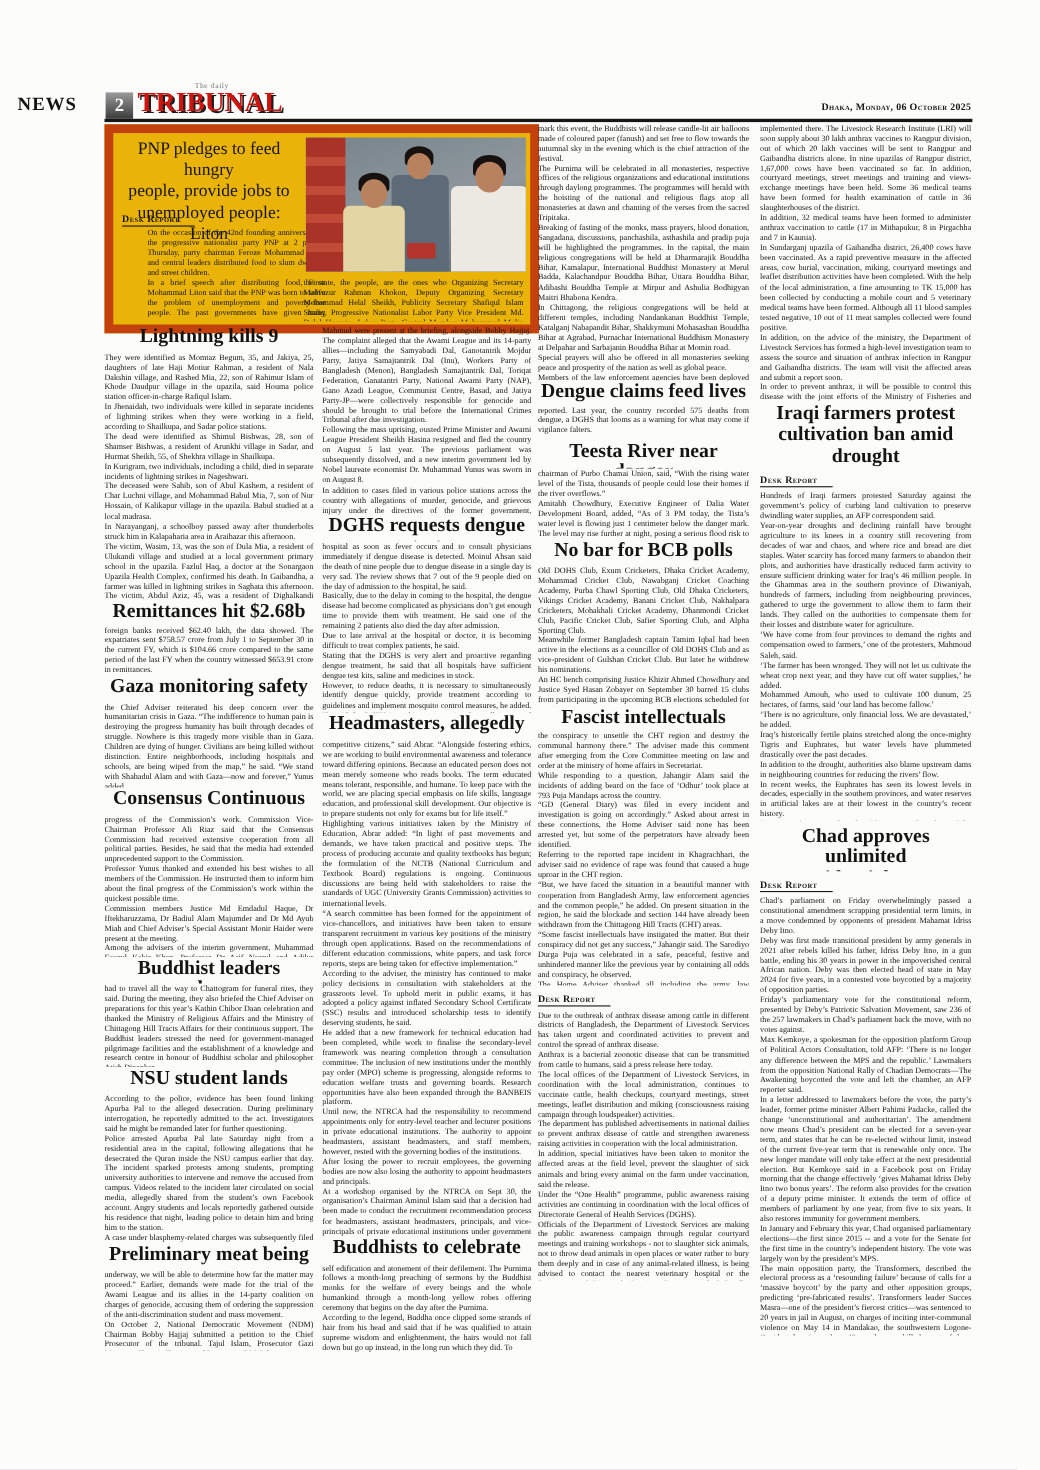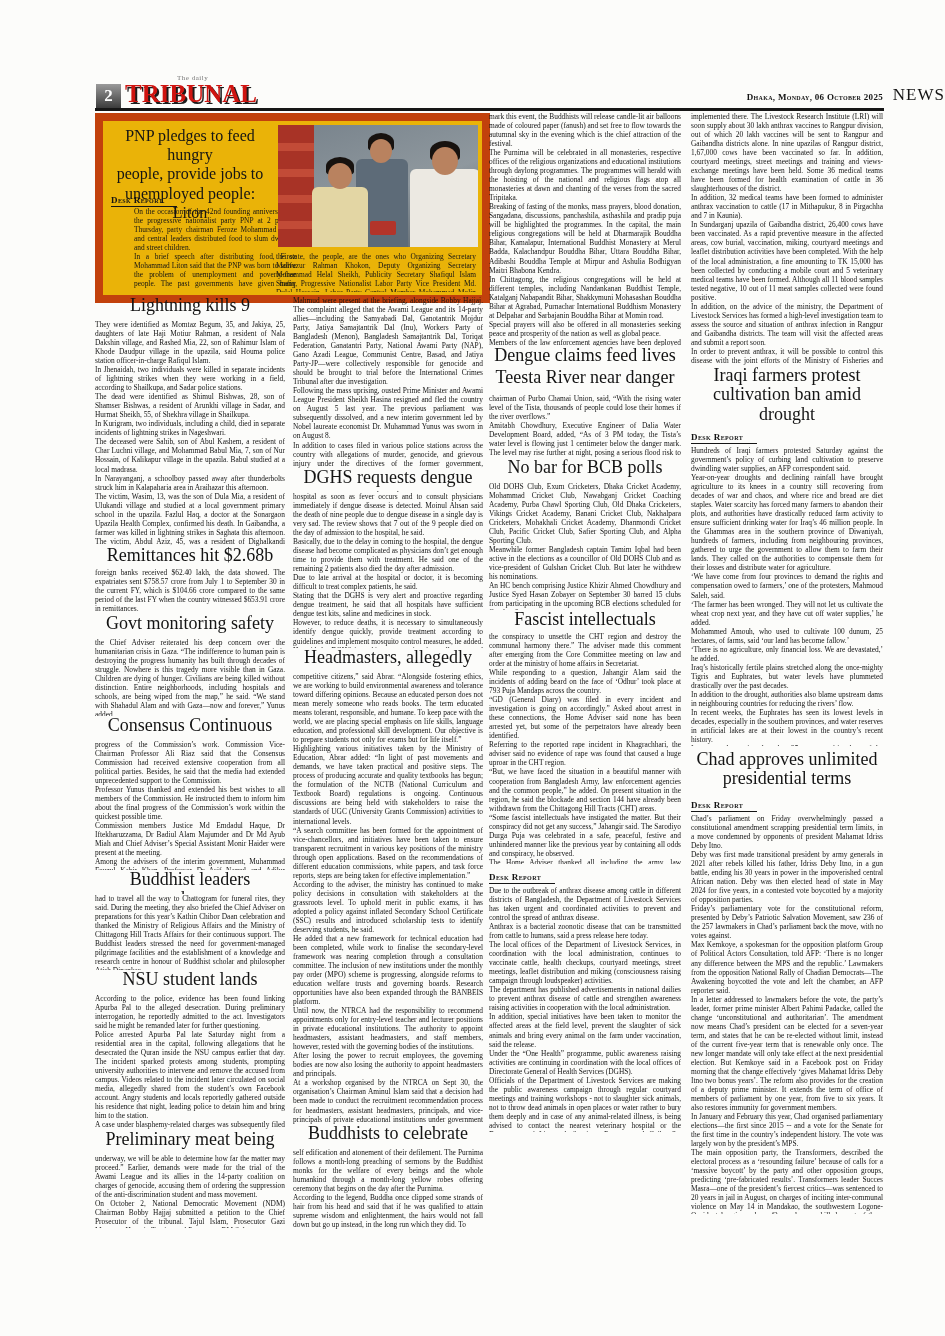--- a/index.html
+++ b/index.html
@@ -6,22 +6,22 @@
   .page{position:relative;width:945px;height:1336px;margin:0 auto;background:#fcfcfa;
         font-family:"Liberation Serif","DejaVu Serif",serif;color:#141414;overflow:hidden;}
   
   .pagenum{position:absolute;left:96px;top:84px;width:25px;height:24px;
            background:linear-gradient(180deg,#9a9a9a,#3c3c3c);color:#fff;
            font:bold 17px/24px "Liberation Serif",serif;text-align:center;}
   .masthead{position:absolute;left:125px;top:74px;width:150px;}
   .masthead-top{font-size:7px;color:#777;margin-left:52px;letter-spacing:.5px;font-family:Liberation Serif, serif;}
   .masthead-title{font-size:25px;font-weight:bold;color:#cf1410;letter-spacing:0;
                   line-height:23px;text-shadow:2px 2px 0 #1c1c1c;}
-  .section{position:absolute;left:16px;right:0;top:85px;text-align:right;
-           font-size:17px;font-weight:normal;letter-spacing:1px;}
+  .section{position:absolute;left:16px;right:0;top:85px;text-align:left;
+           font-size:17px;font-weight:bold;letter-spacing:1px;}
   .dateline{position:absolute;right:62px;top:92px;font-size:9px;font-weight:bold;
             font-variant:small-caps;letter-spacing:.3px;}
   .header-rule{position:absolute;left:95px;top:108px;width:789px;height:3px;background:#161616;}
   
   .lead-box{position:absolute;left:95px;top:113px;width:379px;height:174px;
             border:8px solid #c2410c;background:#eab308;}
   .lead-headline{position:absolute;left:4px;top:5px;width:166px;margin:0;
                  font-size:16px;font-weight:400;line-height:1.2;text-align:center;white-space:pre-line;}
   .byline{font-size:9px;font-weight:bold;font-variant:small-caps;letter-spacing:.4px;
           display:inline-block;border-bottom:1.5px solid #141414;padding:0 14px 1px 0;}
@@ -34,21 +34,21 @@
              background:repeating-linear-gradient(180deg,#a83326 0 18px,#c24b37 18px 26px);}
   .ph-person{position:absolute;border-radius:6px 6px 0 0;}
   .ph-head{position:absolute;border-radius:50%;background:#b9825f;}
   .ph-hair{position:absolute;border-radius:50% 50% 20% 20%;background:#17120f;}
   .ph-packet{position:absolute;background:#b3342a;border-radius:2px;}
   .lead-body-right{position:absolute;left:173px;top:131px;width:200px;height:40px;}
   
   .col{position:absolute;width:190px;}
   .c1{left:95px;top:296px;} .c2{left:293px;top:296px;}
   .c3{left:489px;top:112px;width:192px;} .c4{left:691px;top:112px;width:192px;}
-  .hl{margin:0;font-weight:400;font-size:18px;line-height:1.08;text-align:center;
+  .hl{margin:0;font-weight:700;font-size:18px;line-height:1.08;text-align:center;
       white-space:pre-line;overflow:visible;}
   .hl-sm{font-size:16px;letter-spacing:-.5px;}
   .blk{overflow:hidden;}
   .by-wrap{padding:2px 0 2px 0;}
 </style>
 </head>
 <body>
 
 <div class="page">
 
@@ -91,21 +91,21 @@
     <h2 class="hl blk" style="height:24px">Lightning kills 9</h2>
     <div class="body blk" style="height:226px">They were identified as Momtaz Begum, 35, and Jakiya, 25, daughters of late Haji Motiur Rahman, a resident of Nala Dakshin village, and Rashed Mia, 22, son of Rahimur Islam of Khode Daudpur village in the upazila, said Houma police station officer-in-charge Rafiqul Islam.
 In Jhenaidah, two individuals were killed in separate incidents of lightning strikes when they were working in a field, according to Shailkupa, and Sadar police stations.
 The dead were identified as Shimul Bishwas, 28, son of Shamser Bishwas, a resident of Arunkhi village in Sadar, and Hurmat Sheikh, 55, of Shekhra village in Shailkupa.
 In Kurigram, two individuals, including a child, died in separate incidents of lightning strikes in Nageshwari.
 The deceased were Sahib, son of Abul Kashem, a resident of Char Luchni village, and Mohammad Babul Mia, 7, son of Nur Hossain, of Kalikapur village in the upazila. Babul studied at a local madrasa.
 In Narayanganj, a schoolboy passed away after thunderbolts struck him in Kalapaharia area in Araihazar this afternoon.
 The victim, Wasim, 13, was the son of Dula Mia, a resident of Ulukandi village and studied at a local government primary school in the upazila. Fazlul Haq, a doctor at the Sonargaon Upazila Health Complex, confirmed his death. In Gaibandha, a farmer was killed in lightning strikes in Saghata this afternoon. The victim, Abdul Aziz, 45, was a resident of Dighalkandi village in the upazila. An unnatural death case was filed in this connection, said Saghata police station officer-in-charge Badsha Alam.</div>
     <h2 class="hl blk" style="height:22px">Remittances hit $2.68b</h2>
     <div class="body blk" style="height:46px">foreign banks received $62.40 lakh, the data showed. The expatriates sent $758.57 crore from July 1 to September 30 in the current FY, which is $104.66 crore compared to the same period of the last FY when the country witnessed $653.91 crore in remittances.</div>
-    <h2 class="hl blk" style="height:24px">Govt monitoring safety</h2>
+    <h2 class="hl blk" style="height:24px">Gaza monitoring safety</h2>
     <div class="body blk" style="height:78px">the Chief Adviser reiterated his deep concern over the humanitarian crisis in Gaza. “The indifference to human pain is destroying the progress humanity has built through decades of struggle. Nowhere is this tragedy more visible than in Gaza. Children are dying of hunger. Civilians are being killed without distinction. Entire neighborhoods, including hospitals and schools, are being wiped from the map,” he said. “We stand with Shahadul Alam and with Gaza—now and forever,” Yunus added.</div>
     <h2 class="hl blk" style="height:24px">Consensus Continuous</h2>
     <div class="body blk" style="height:130px">progress of the Commission’s work. Commission Vice-Chairman Professor Ali Riaz said that the Consensus Commission had received extensive cooperation from all political parties. Besides, he said that the media had extended unprecedented support to the Commission.
 Professor Yunus thanked and extended his best wishes to all members of the Commission. He instructed them to inform him about the final progress of the Commission’s work within the quickest possible time.
 Commission members Justice Md Emdadul Haque, Dr Iftekharuzzama, Dr Badiul Alam Majumder and Dr Md Ayub Miah and Chief Adviser’s Special Assistant Monir Haider were present at the meeting.
 Among the advisers of the interim government, Muhammad Fouzul Kabir Khan, Professor Dr Asif Nazrul and Adilur Rahman Khan were also present.</div>
     <h2 class="hl blk" style="height:24px">Buddhist leaders exchange</h2>
     <div class="body blk" style="height:76px">had to travel all the way to Chattogram for funeral rites, they said. During the meeting, they also briefed the Chief Adviser on preparations for this year’s Kathin Chibor Daan celebration and thanked the Ministry of Religious Affairs and the Ministry of Chittagong Hill Tracts Affairs for their continuous support. The Buddhist leaders stressed the need for government-managed pilgrimage facilities and the establishment of a knowledge and research centre in honour of Buddhist scholar and philosopher Atish Dipankar.</div>
     <h2 class="hl blk" style="height:24px">NSU student lands</h2>
     <div class="body blk" style="height:136px">According to the police, evidence has been found linking Apurba Pal to the alleged desecration. During preliminary interrogation, he reportedly admitted to the act. Investigators said he might be remanded later for further questioning.
@@ -142,20 +142,21 @@
   </section>
 
   <section class="col c3">
     <div class="body blk" style="height:234px">mark this event, the Buddhists will release candle-lit air balloons made of coloured paper (fanush) and set free to flow towards the autumnal sky in the evening which is the chief attraction of the festival.
 The Purnima will be celebrated in all monasteries, respective offices of the religious organizations and educational institutions through daylong programmes. The programmes will herald with the hoisting of the national and religious flags atop all monasteries at dawn and chanting of the verses from the sacred Tripitaka.
 Breaking of fasting of the monks, mass prayers, blood donation, Sangadana, discussions, panchashila, asthashila and pradip puja will be highlighted the programmes. In the capital, the main religious congregations will be held at Dharmarajik Bouddha Bihar, Kamalapur, International Buddhist Monastery at Merul Badda, Kalachandpur Bouddha Bihar, Uttara Bouddha Bihar, Adibashi Bouddha Temple at Mirpur and Ashulia Bodhigyan Maitri Bhabona Kendra.
 In Chittagong, the religious congregations will be held at different temples, including Nandankanan Buddhist Temple, Katalganj Nabapandit Bihar, Shakkymuni Mohasashan Bouddha Bihar at Agrabad, Purnachar International Buddhism Monastery at Delpahar and Sarbajanin Bouddha Bihar at Momin road.
 Special prayers will also be offered in all monasteries seeking peace and prosperity of the nation as well as global peace.
 Members of the law enforcement agencies have been deployed in and around all temples in the city and districts for smooth celebration of the festival.</div>
     <h2 class="hl blk" style="height:22px">Dengue claims feed lives</h2>
+    <div class="body blk" style="height:32px">reported. Last year, the country recorded 575 deaths from dengue, a DGHS that looms as a warning for what may come if vigilance falters.</div>
     <h2 class="hl blk" style="height:26px">Teesta River near danger</h2>
     <div class="body blk" style="height:64px">chairman of Purbo Chamai Union, said, “With the rising water level of the Tista, thousands of people could lose their homes if the river overflows.”
 Amitabh Chowdhury, Executive Engineer of Dalia Water Development Board, added, “As of 3 PM today, the Tista’s water level is flowing just 1 centimeter below the danger mark. The level may rise further at night, posing a serious flood risk to nearby low-lying areas.”</div>
     <h2 class="hl blk" style="height:24px">No bar for BCB polls</h2>
     <div class="body blk" style="height:128px">Old DOHS Club, Exum Cricketers, Dhaka Cricket Academy, Mohammad Cricket Club, Nawabganj Cricket Coaching Academy, Purba Chawl Sporting Club, Old Dhaka Cricketers, Vikings Cricket Academy, Banani Cricket Club, Nakhalpara Cricketers, Mohakhali Cricket Academy, Dhanmondi Cricket Club, Pacific Cricket Club, Safier Sporting Club, and Alpha Sporting Club.
 Meanwhile former Bangladesh captain Tamim Iqbal had been active in the elections as a councillor of Old DOHS Club and as vice-president of Gulshan Cricket Club. But later he withdrew his nominations.
 An HC bench comprising Justice Khizir Ahmed Chowdhury and Justice Syed Hasan Zobayer on September 30 barred 15 clubs from participating in the upcoming BCB elections scheduled for October 6.</div>
     <h2 class="hl blk" style="height:22px">Fascist intellectuals</h2>
     <div class="body blk" style="height:232px">the conspiracy to unsettle the CHT region and destroy the communal harmony there.” The adviser made this comment after emerging from the Core Committee meeting on law and order at the ministry of home affairs in Secretariat.
 While responding to a question, Jahangir Alam said the incidents of adding beard on the face of ‘Odhur’ took place at 793 Puja Mandaps across the country.

